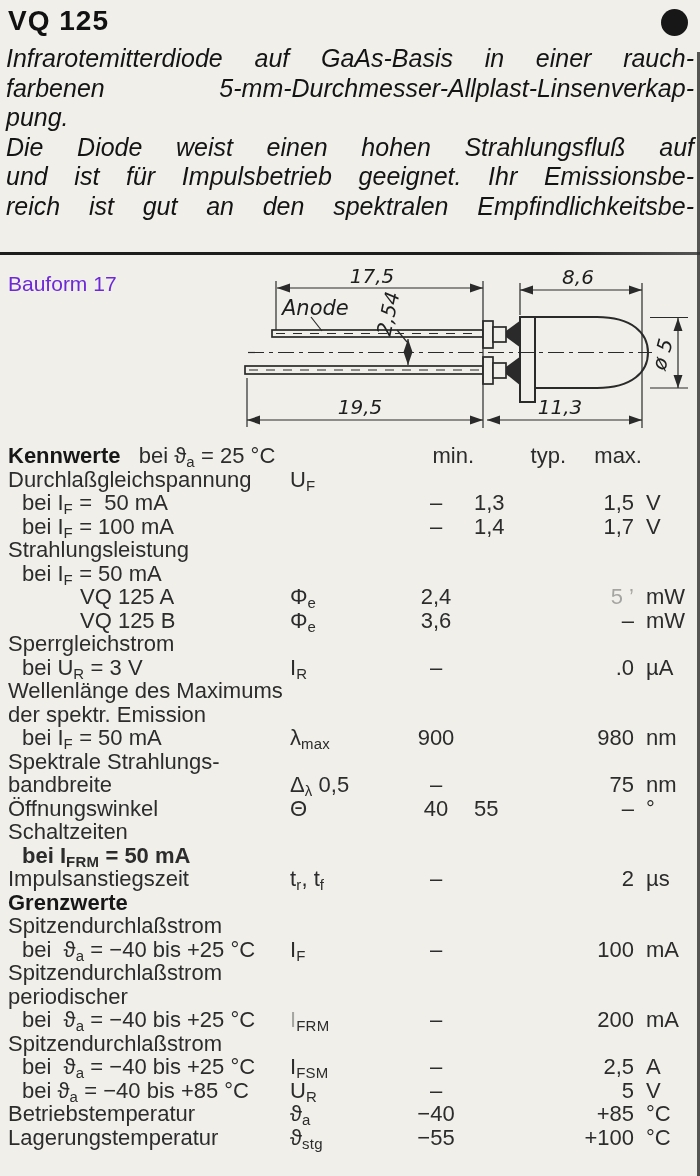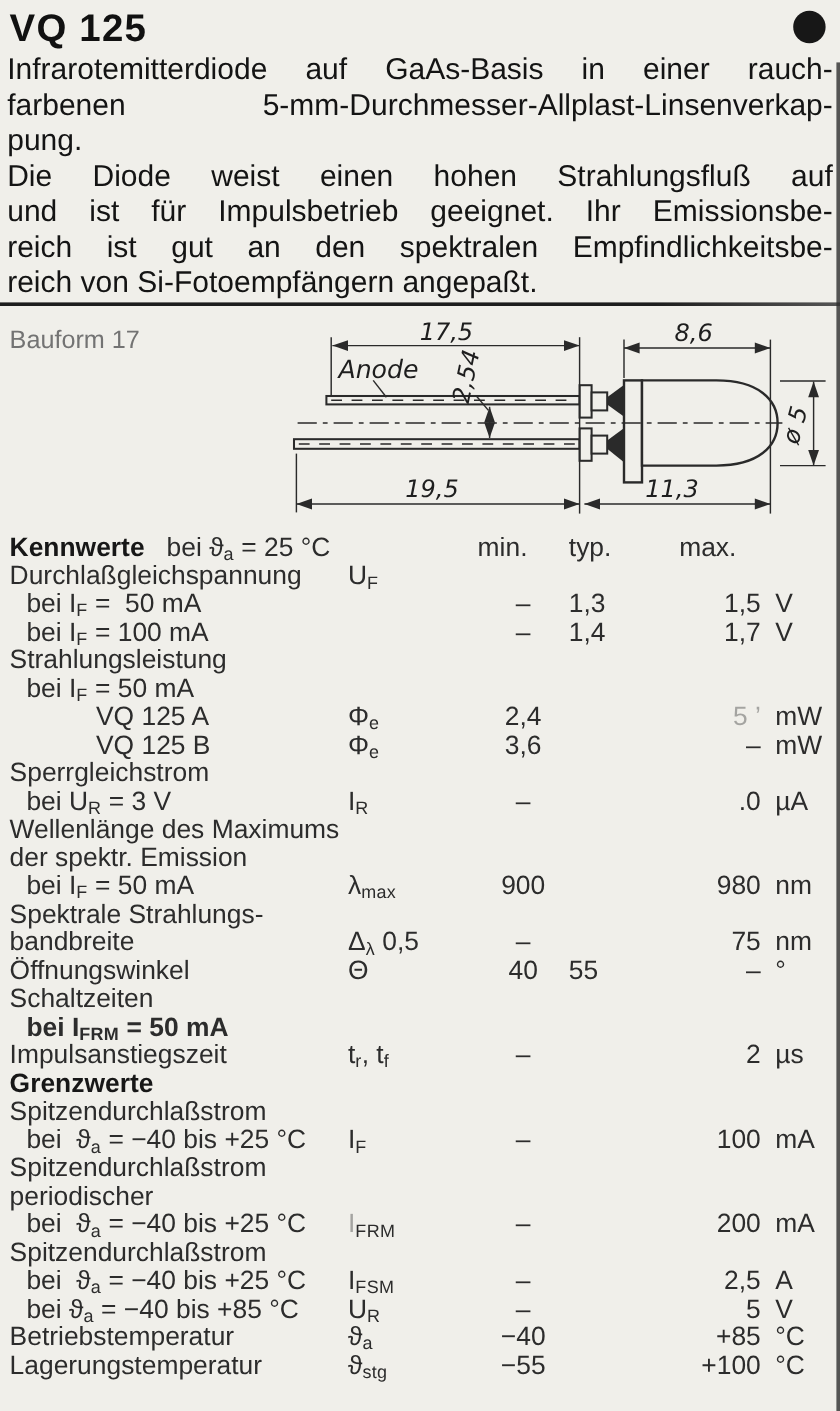--- a/index.html
+++ b/index.html
@@ -5,42 +5,42 @@
   html,body{margin:0;padding:0;}
   body{
     width:700px;height:1176px;position:relative;overflow:hidden;
     background:#f0efea;
     font-family:"Liberation Sans",sans-serif;
     color:#1b1b1b;
   }
   
   .title{
     position:absolute;left:8px;top:5px;
-    font-size:32px;font-weight:700;letter-spacing:1px;color:#111;
+    font-size:28px;font-weight:700;letter-spacing:1px;color:#111;
   }
   .punch-dot{
     position:absolute;left:661px;top:9px;width:27px;height:27px;
     background:#171717;border-radius:50%;
   }
   .intro{
     position:absolute;left:6px;top:44px;width:688px;
     font-size:25px;line-height:29.5px;color:#141414;
   }
-  .intro .ln{white-space:normal;}
+  .intro .ln{white-space:normal;font-style:italic;}
   .intro .just{text-align:justify;text-align-last:justify;}
   .rule{
     position:absolute;left:0;top:252px;width:700px;height:3px;
     background:linear-gradient(to right,#1d1d1d 0%,#1d1d1d 78%,#555 100%);
   }
   .edge-line{
     position:absolute;right:0;top:52px;bottom:0;width:3px;
     background:#2e2e2e;opacity:.8;
   }
   .bauform{
-    position:absolute;left:8px;top:272px;font-size:21px;color:#737373;
+    position:absolute;left:8px;top:272px;font-size:21px;color:#6d28d9;
   }
   
   svg.draw{position:absolute;left:0;top:0;pointer-events:none;}
   svg.draw text{
     font-family:"DejaVu Sans",sans-serif;font-style:italic;
     font-size:20px;fill:#1e1e1e;
   }
   svg.draw text.anode{font-size:21px;}
   
   .dtable{
@@ -50,39 +50,38 @@
   .trow{
     display:grid;
     grid-template-columns:282px 108px 76px 92px 76px 1fr;
     height:23.5px;
   }
   .trow div{line-height:23.5px;white-space:pre;overflow:visible;}
   .c-min{text-align:center;}
   .c-typ{text-align:left;padding-right:14px;}
   .c-max{text-align:right;padding-right:8px;}
   .c-unit{padding-left:4px;}
-  .hcell{text-align:left;padding-right:0 !important;}
+  .hcell{text-align:right;padding-right:0 !important;}
   .sub{font-size:.68em;vertical-align:-0.24em;letter-spacing:.3px;}
   .b{font-weight:700;color:#171717;}
   .faded{opacity:.38;}
 </style>
 </head>
 <body>
 
 <div class="title">VQ 125</div>
 <div class="punch-dot"></div>
 
 <div class="intro">
   <div class="ln just">Infrarotemitterdiode auf GaAs-Basis in einer rauch-</div>
   <div class="ln just">farbenen 5-mm-Durchmesser-Allplast-Linsenverkap-</div>
   <div class="ln">pung.</div>
   <div class="ln just">Die Diode weist einen hohen Strahlungsfluß auf</div>
   <div class="ln just">und ist für Impulsbetrieb geeignet. Ihr Emissionsbe-</div>
   <div class="ln just">reich ist gut an den spektralen Empfindlichkeitsbe-</div>
-  <div class="ln">reich von Si-Fotoempfängern angepaßt.</div>
 </div>
 
 <div class="rule"></div>
 <div class="edge-line"></div>
 
 <div class="bauform">Bauform 17</div>
 
 <svg class="draw" width="700" height="1176" viewBox="0 0 700 1176">
   <g stroke="#2a2a2a" fill="none" stroke-width="1.7">
 

